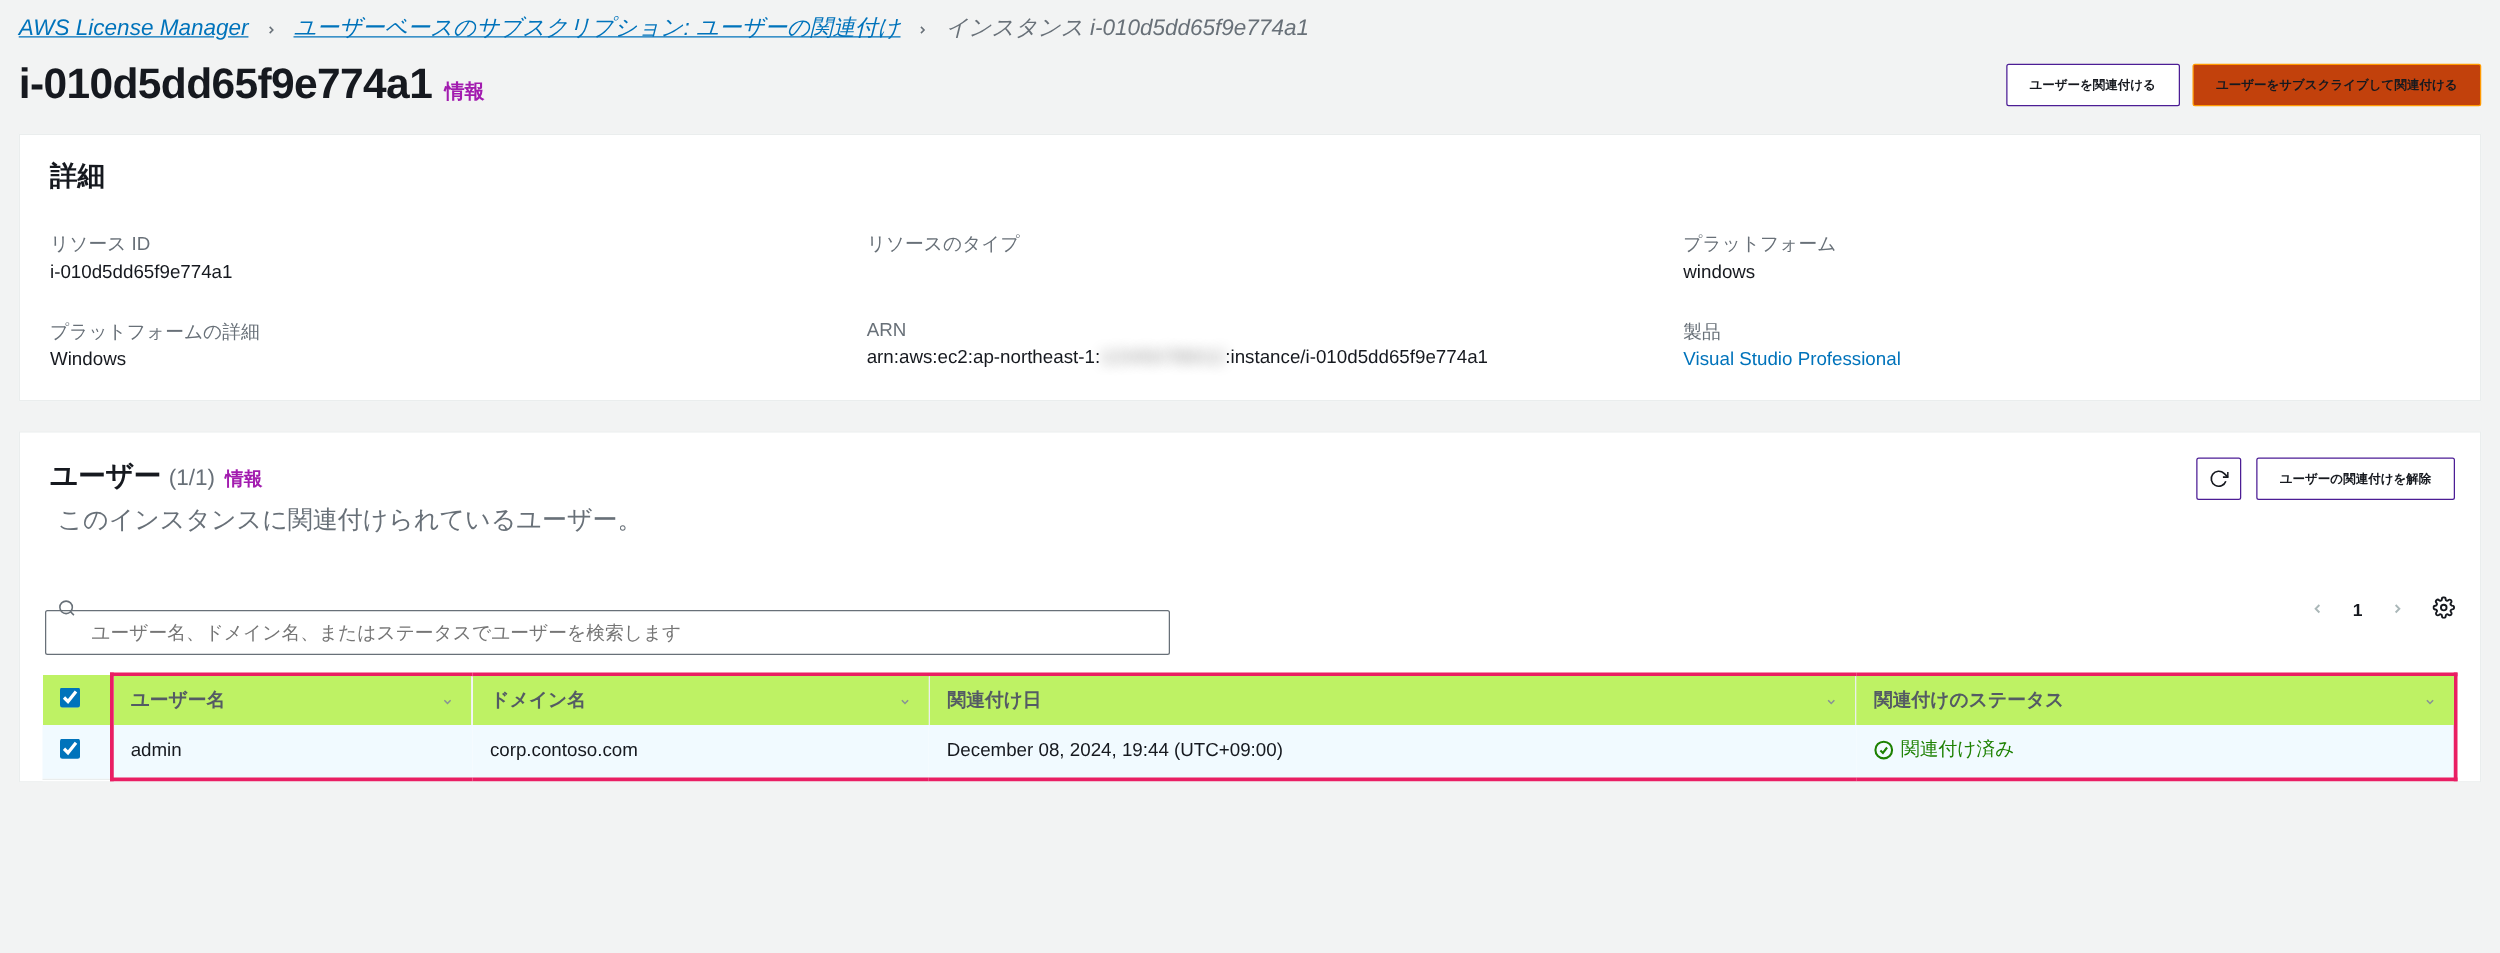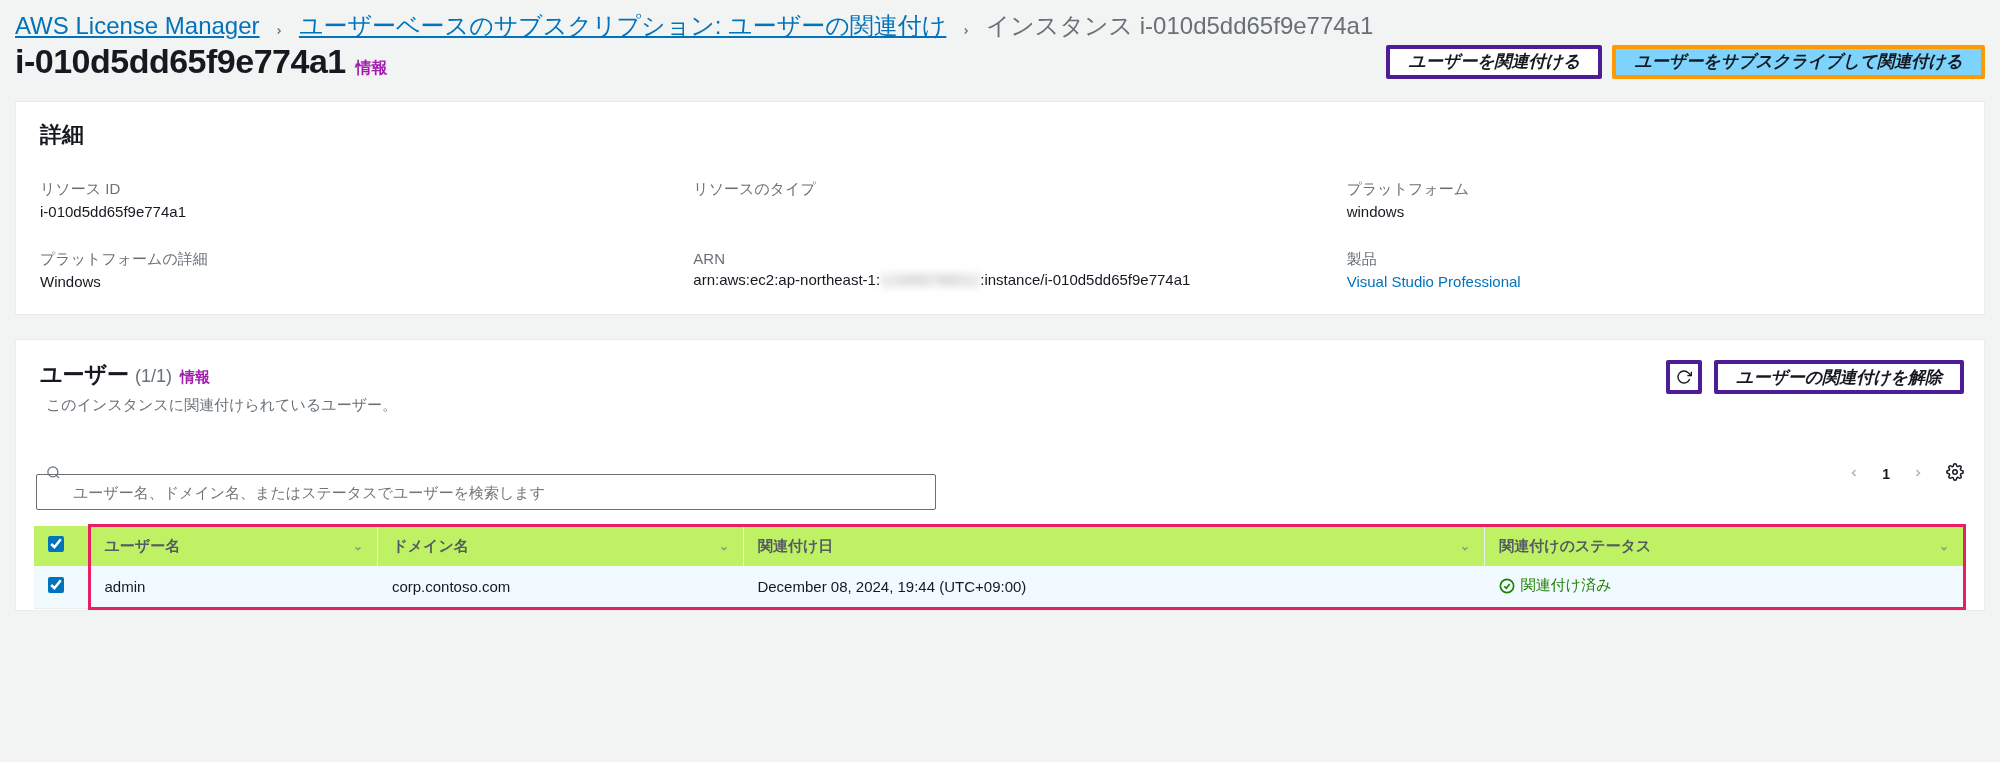--- a/index.html
+++ b/index.html
@@ -5,56 +5,56 @@
   * { margin: 0; padding: 0; box-sizing: border-box; }
   body {
     font-family: "Amazon Ember", "Helvetica Neue", Arial, sans-serif;
     background: #f2f3f3;
     font-size: 14px;
     color: #16191f;
     width: 2000px;
     padding: 10px 15px;
   }
   .link { color: #0073bb; }
-  .breadcrumb { font-size: 24px; color: #16191f; margin-bottom: 0; }
+  .breadcrumb { font-size: 18px; color: #16191f; margin-bottom: 14px; font-style: italic; }
   .breadcrumb .sep { margin: 0 8px; color: #687078; }
   .breadcrumb .current { color: #687078; }
   .breadcrumb .link { text-decoration: underline; }
   .chev { display:inline-block; vertical-align: middle; }
   .chev svg { width: 10px; height: 10px; }
 
   .header-row { display: flex; justify-content: space-between; align-items: center; margin-bottom: 20px; }
   .page-title { font-size: 34px; font-weight: 700; letter-spacing: -0.5px; }
   .info-link { color: #a21caf; font-weight: 700; font-size: 16px; margin-left: 6px; cursor:pointer; }
 
   .actions { display: flex; gap: 10px; }
   .btn {
     display: inline-flex; align-items: center; justify-content: center;
     height: 34px; padding: 0 18px;
-    font-size: 17px; font-weight: 700; cursor: pointer;
-    border: 4px solid #4c1d95; border-radius: 2px; background: #fff; color: #16191f; font-style: italic;
+    font-size: 10px; font-weight: 700; cursor: pointer;
+    border: 1px solid #4c1d95; border-radius: 2px; background: #fff; color: #16191f;
   }
-  .btn-primary { background: #7dd3fc; border-color: #ff9900; color: #16191f; }
+  .btn-primary { background: #c2410c; border-color: #ff9900; color: #16191f; }
   .btn-icon { width: 36px; padding: 0; }
 
   .panel { background: #fff; border: 1px solid #eaeded; margin-bottom: 24px; }
   .panel-header { padding: 18px 24px 10px 24px; font-size: 22px; font-weight: 700; }
   .panel-body { padding: 6px 24px 24px 24px; }
 
   .grid3 { display: grid; grid-template-columns: 1fr 1fr 1fr; gap: 16px 40px; }
   .field-label { color: #687078; font-size: 15px; margin-bottom: 4px; }
   .field-value { color: #16191f; font-size: 15px; }
   .field { margin-top: 14px; }
 
   .blur { color: transparent; text-shadow: 0 0 10px rgba(0,0,0,0.45); user-select: none; display:inline-block; }
 
   .users-header-row { display: flex; justify-content: space-between; align-items: flex-start; padding: 14px 2px 8px 6px; }
   .users-title { font-size: 22px; font-weight: 700; display:inline-flex; align-items:baseline; gap:2px;}
   .users-count { font-size: 18px; color: #687078; font-weight: 400; margin-left: 4px; }
-  .users-desc { color: #687078; font-size: 15px; margin-top: 6px; padding: 0 6px; }
+  .users-desc { color: #687078; font-size: 20px; margin-top: 6px; padding: 0 6px; }
   .users-actions { display: flex; gap: 12px; align-items: center; }
 
   .filter-row { display: flex; justify-content: space-between; align-items: center; margin-top: 14px; padding: 0 2px; gap: 20px; }
   .search-wrap { position: relative; width: 900px; }
   .search-input {
     width: 100%; height: 36px; font-size: 15px;
     padding: 0 10px 0 36px; border: 1px solid #687078; border-radius: 2px;
     color: #687078;
     margin-top: 37px;
   }

